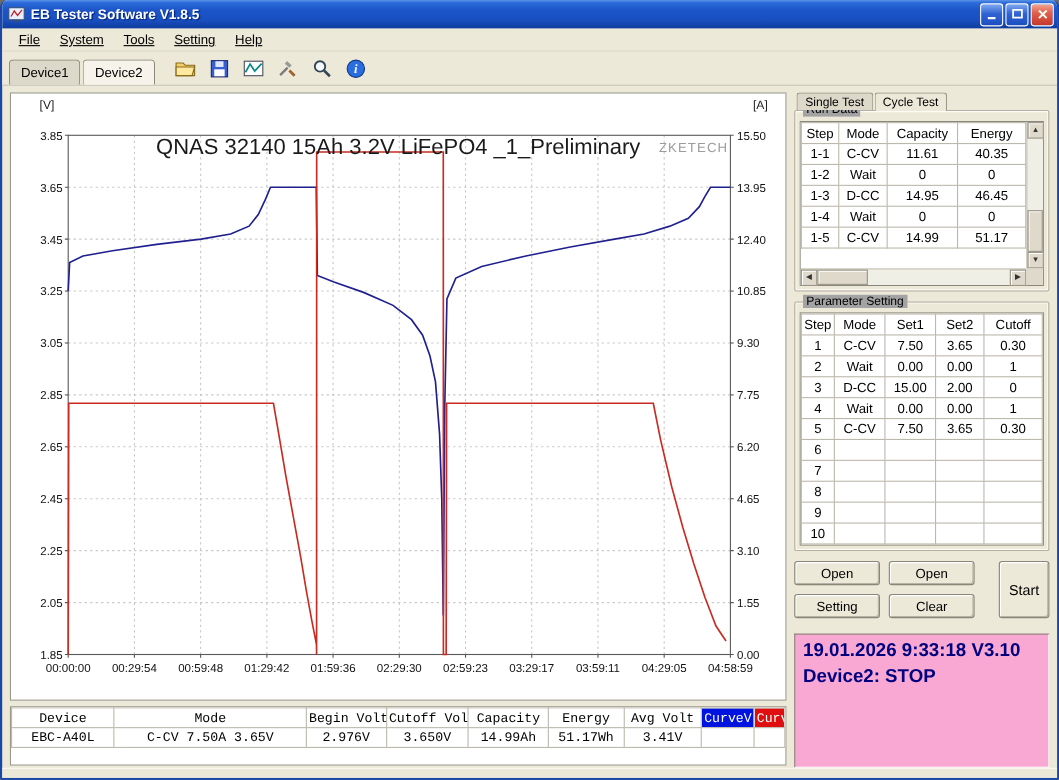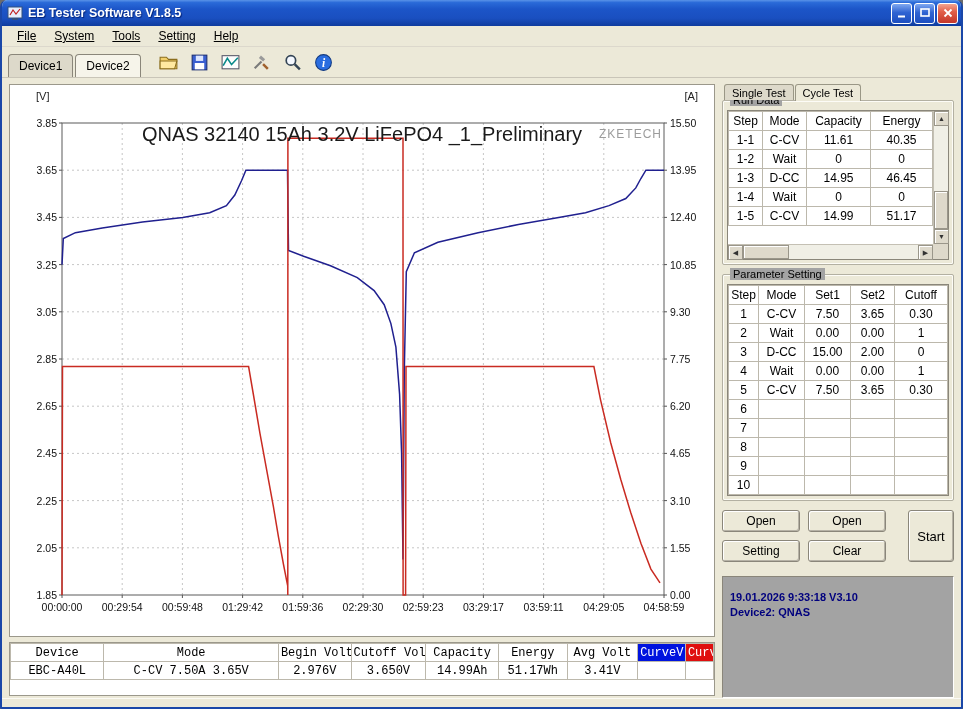--- a/index.html
+++ b/index.html
@@ -87,24 +87,24 @@
   .ps-table{width:100%;table-layout:fixed;}
   .ps-table th:nth-child(1){width:30px;} .ps-table th:nth-child(2){width:46px;}
   .ps-table th:nth-child(3){width:46px;} .ps-table th:nth-child(4){width:44px;}
   .ps-table th,.ps-table td{height:19px;}
   .controls{display:flex;gap:22px;margin-top:9px;align-items:stretch;}
   .ctl-grid{display:grid;grid-template-columns:78px 78px;grid-template-rows:22px 22px;gap:8px;}
   .btn{background:#ece9d8;border:1px solid #8a867a;border-radius:3px;font-size:12px;
     box-shadow:inset 1px 1px 0 #fff, inset -1px -1px 0 #b6b2a6;
     display:flex;align-items:center;justify-content:center;cursor:default;}
   .start-btn{width:58px;font-size:13px;}
-  .status-box{margin-top:14px;flex:1;background:#a3a3a3;
+  .status-box{margin-top:14px;flex:1;background:#f9a8d4;
     border-top:1px solid #8a867a;border-left:1px solid #8a867a;
     border-bottom:1px solid #fff;border-right:1px solid #fff;
-    padding:13px 7px;color:#00007e;font-weight:bold;font-size:11px;line-height:1.4;}
+    padding:2px 7px;color:#00007e;font-weight:bold;font-size:17px;line-height:1.4;}
   .bottom-strip{height:9px;flex:0 0 9px;background:#ece9d8;border-top:1px solid #fbfaf4;}
   .tick{font:10.5px "Liberation Sans", sans-serif;fill:#111;}
 </style>
 </head>
 <body>
 
 <div class="window">
 
   <div class="titlebar">
     <svg class="app-icon" viewBox="0 0 16 16">
@@ -479,19 +479,19 @@
           <div class="btn">Open</div>
           <div class="btn">Open</div>
           <div class="btn">Setting</div>
           <div class="btn">Clear</div>
         </div>
         <div class="btn start-btn">Start</div>
       </div>
 
       <div class="status-box">
         <div>19.01.2026 9:33:18  V3.10</div>
-        <div>Device2: QNAS</div>
+        <div>Device2: STOP</div>
       </div>
     </div>
   </div>
 
   <div class="bottom-strip"></div>
 </div>
 
 </body></html>

